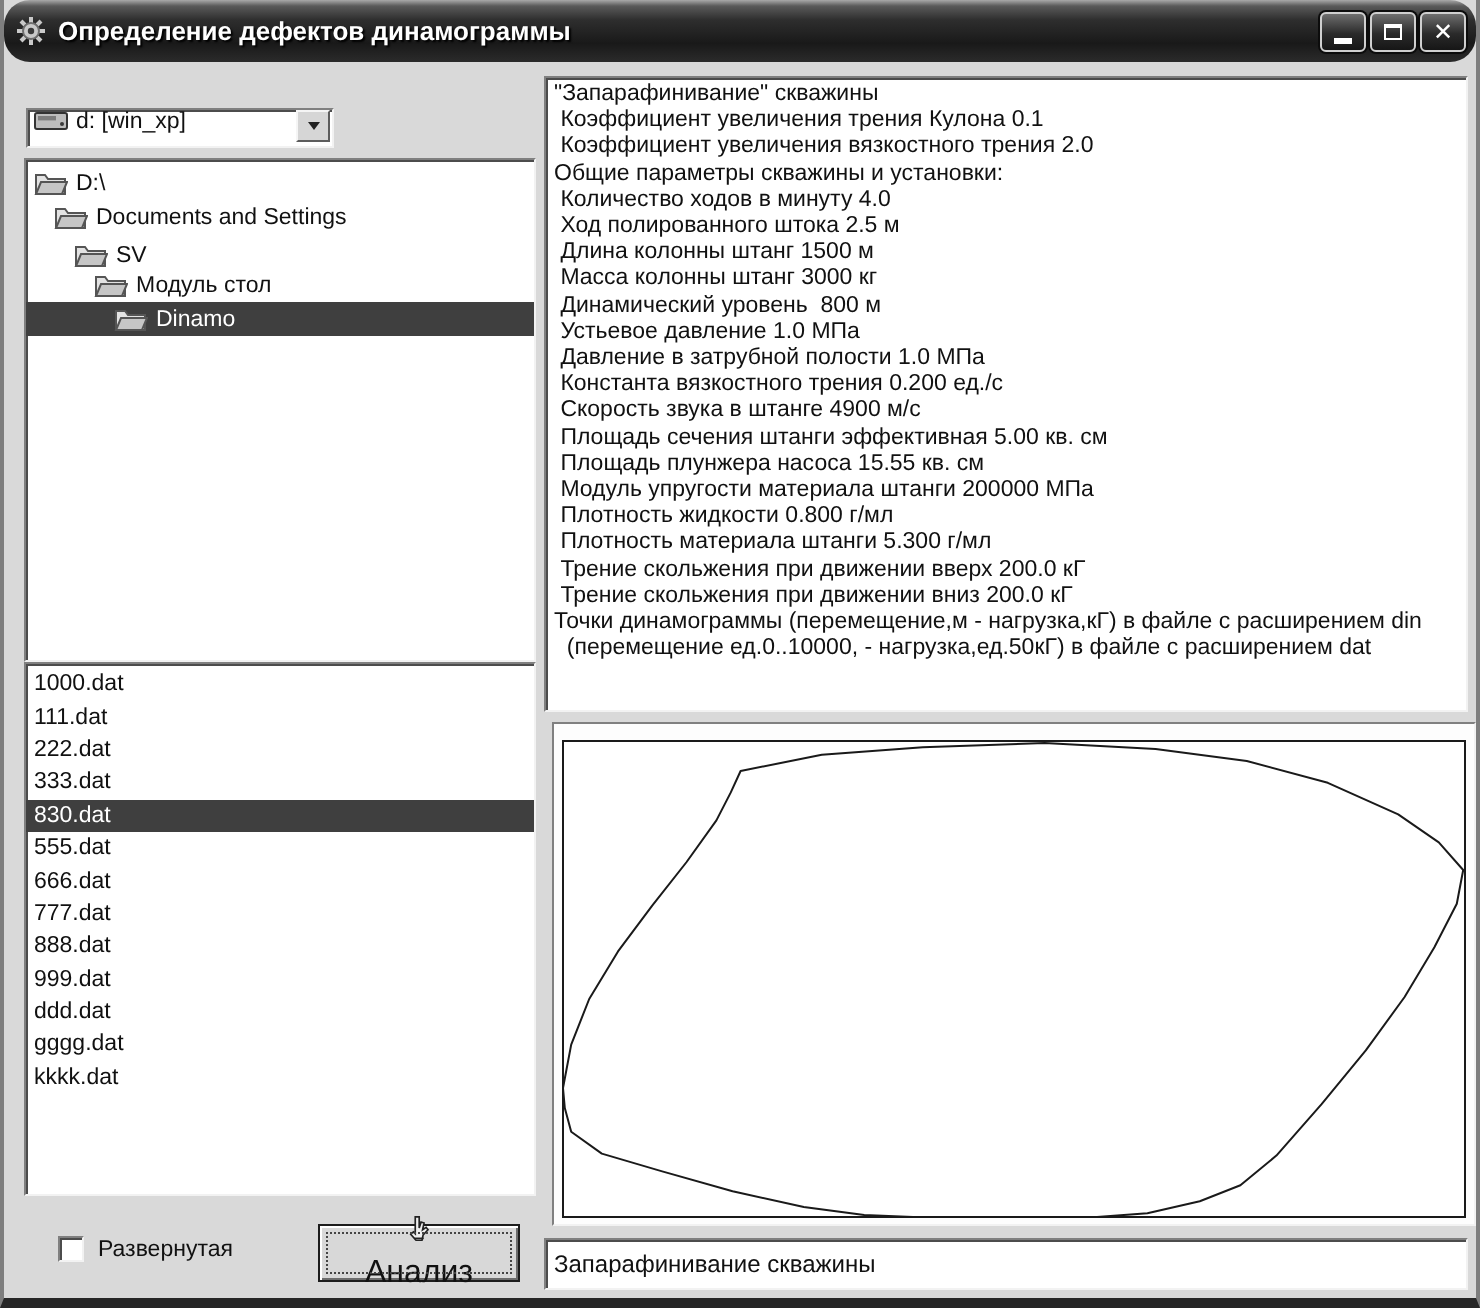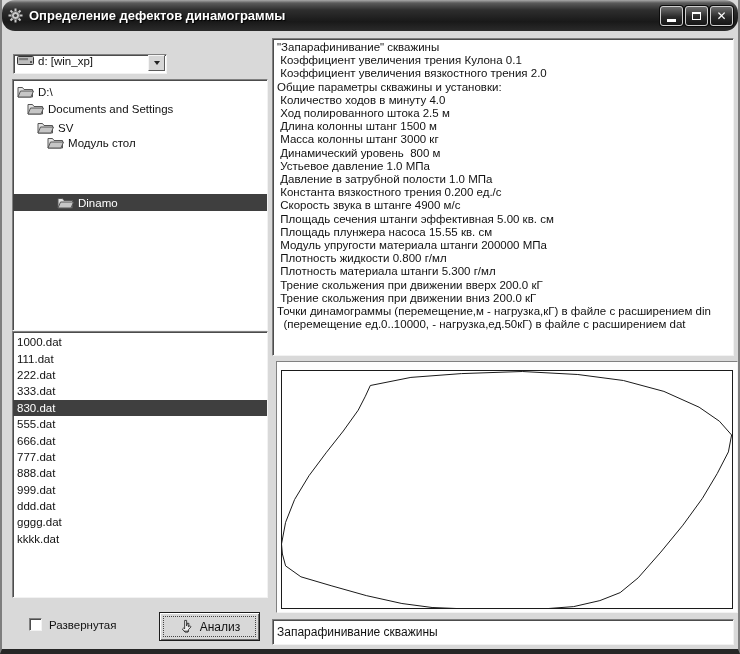--- a/index.html
+++ b/index.html
@@ -43,42 +43,42 @@
     border:1px solid;border-color:#f5f5f5 #5c5c5c #5c5c5c #f5f5f5;
     display:flex;align-items:center;justify-content:center;cursor:pointer;
   }
   .arrow-down{width:0;height:0;border-left:3.5px solid transparent;border-right:3.5px solid transparent;border-top:4px solid #222;}
 
   .dir-tree{
     position:absolute;left:10px;top:79px;width:256px;height:252px;overflow:hidden;
     font-size:11.5px;color:#111;padding-top:3px;
   }
   .tree-row{height:17px;display:flex;align-items:center;gap:4px;white-space:nowrap;cursor:default;}
-  .tree-row.selected{background:#3f3f3f;color:#fff;margin-top:43px;}
+  .tree-row.selected{background:#3f3f3f;color:#fff;}
 
   .file-list{
     position:absolute;left:10px;top:331px;width:256px;height:267px;overflow:hidden;
     font-size:11.5px;color:#111;padding-top:2px;
   }
   .file-row{height:16.4px;display:flex;align-items:center;padding-left:4px;white-space:nowrap;cursor:default;}
   .file-row.selected{background:#3f3f3f;color:#fff;}
 
   .checkbox-row{
     position:absolute;left:27px;top:618px;display:flex;align-items:flex-end;gap:7px;
     font-size:11.5px;color:#111;cursor:pointer;
   }
   .cb{width:13px;height:13px;background:#fff;border:1px solid;border-color:#808080 #f2f2f2 #f2f2f2 #808080;box-shadow:inset 1px 1px 0 #4c4c4c;}
 
   .analyze{
     position:absolute;left:157px;top:612px;width:101px;height:29px;
     background:#d8d8d8;border:1px solid #1c1c1c;
     box-shadow:inset 1px 1px 0 #ffffff,inset -1px -1px 0 #6c6c6c;
     outline:1px dotted #444;outline-offset:-5px;
     display:flex;align-items:center;justify-content:center;gap:6px;
-    font-size:12px;color:#111;cursor:pointer;
+    font-size:16px;color:#111;cursor:pointer;flex-direction:column;
   }
   .hand-icon{display:inline-flex;width:15px;height:15px;}
 
   .memo{
     position:absolute;left:270px;top:38px;width:462px;height:318px;
     font-size:11.5px;line-height:13.2px;color:#111;padding:2px 4px;
     white-space:pre;overflow:hidden;cursor:text;
   }
 
   .chart-panel{

